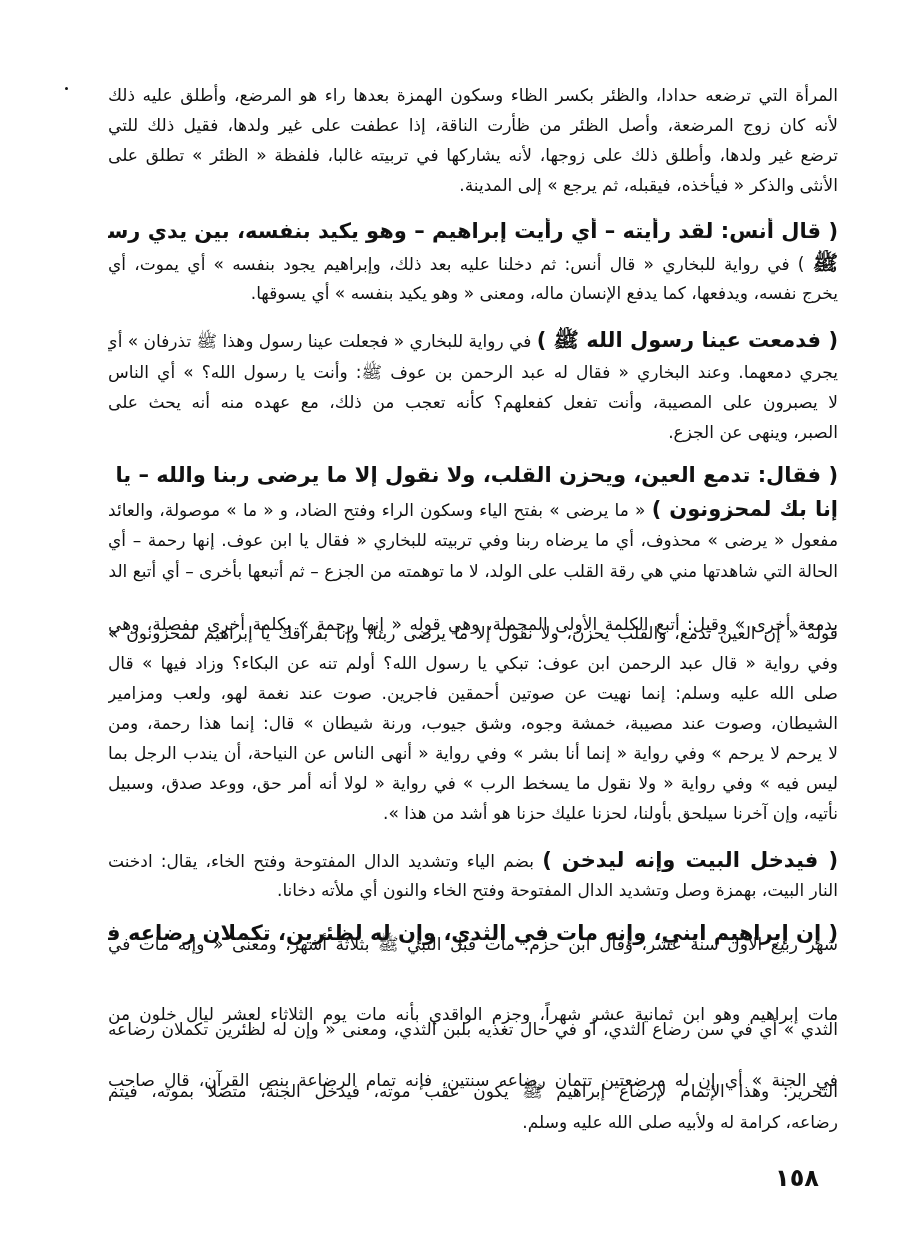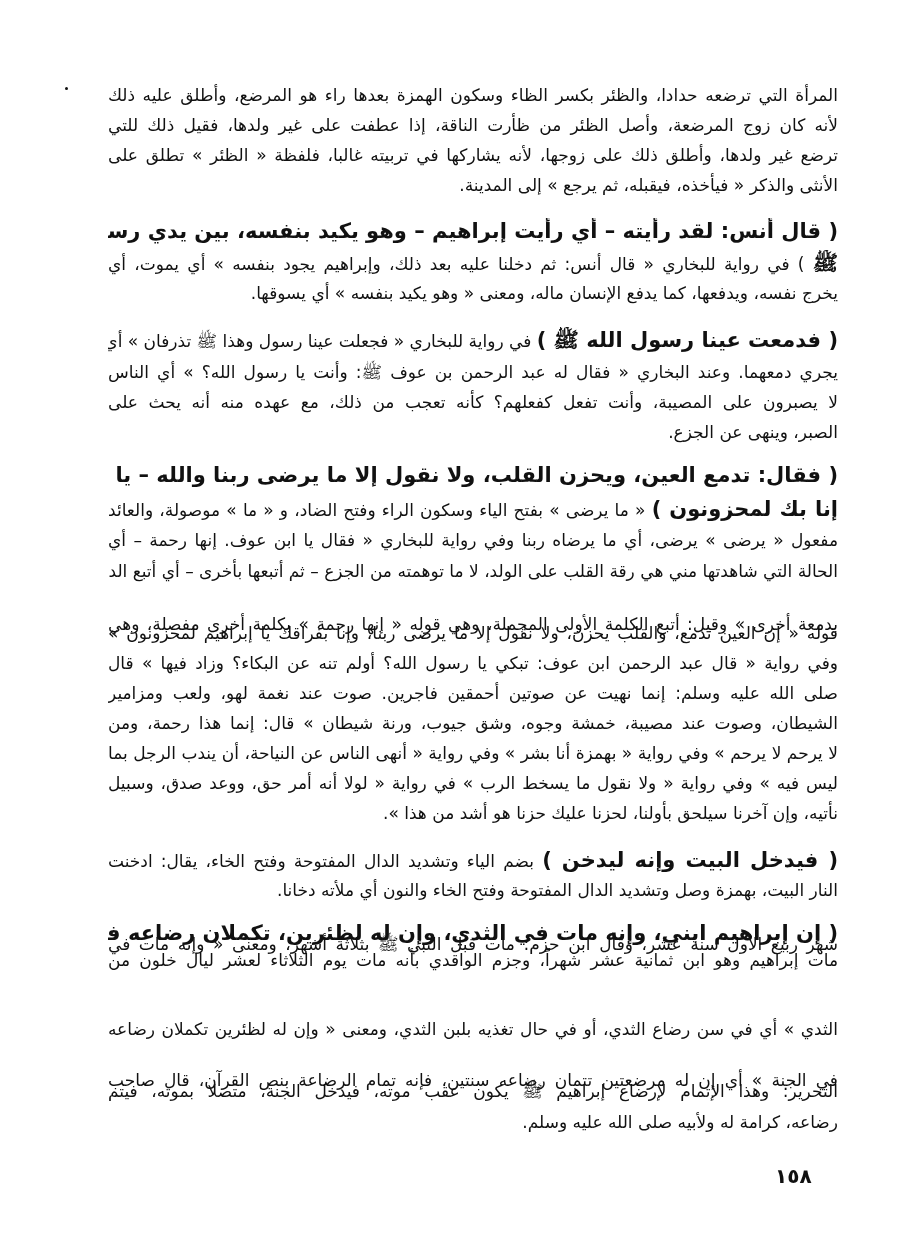--- a/index.html
+++ b/index.html
@@ -5,21 +5,21 @@
   html, body { margin: 0; padding: 0; background: #ffffff; }
   body { width: 911px; height: 1255px; position: relative; overflow: hidden;
          font-family: "DejaVu Sans", sans-serif; color: #111; }
   .page { position: absolute; left: 108px; top: 82px; width: 730px; direction: rtl; text-align: justify; }
   .line { position: absolute; right: 0; width: 730px; font-size: 17px; line-height: 26px; white-space: nowrap;
           direction: rtl; text-align-last: justify; text-align: justify; overflow: hidden; }
   .line.last { text-align-last: right; }
   .head { font-weight: bold; font-size: 21px; }
   .b { font-weight: bold; font-size: 21px; }
   .dot { position: absolute; left: 65px; top: 87px; width: 3px; height: 3px; background: #111; border-radius: 50%; }
-  .pagenum { position: absolute; left: 775px; top: 1164px; font-size: 20px; font-weight: bold; direction: rtl; }
+  .pagenum { position: absolute; left: 775px; top: 1164px; font-size: 24px; font-weight: bold; direction: rtl; }
 </style>
 </head>
 <body>
 
 <div class="dot"></div>
 
 <div class="page">
   <div class="line" style="top:0px"><span>المرأة التي ترضعه حدادا، والظئر بكسر الظاء وسكون الهمزة بعدها راء هو المرضع، وأطلق عليه ذلك</span></div>
   <div class="line" style="top:30px"><span>لأنه كان زوج المرضعة، وأصل الظئر من ظأرت الناقة، إذا عطفت على غير ولدها، فقيل ذلك للتي</span></div>
   <div class="line" style="top:60px"><span>ترضع غير ولدها، وأطلق ذلك على زوجها، لأنه يشاركها في تربيته غالبا، فلفظة « الظئر » تطلق على</span></div>
@@ -29,36 +29,36 @@
   <div class="line" style="top:168px"><span class="b">ﷺ</span><span> ) في رواية للبخاري « قال أنس: ثم دخلنا عليه بعد ذلك، وإبراهيم يجود بنفسه » أي يموت، أي</span></div>
   <div class="line last" style="top:198px"><span>يخرج نفسه، ويدفعها، كما يدفع الإنسان ماله، ومعنى « وهو يكيد بنفسه » أي يسوقها.</span></div>
 
   <div class="line" style="top:245px"><span class="b">( فدمعت عينا رسول الله ﷺ )</span><span> في رواية للبخاري « فجعلت عينا رسول وهذا ﷺ تذرفان » أي</span></div>
   <div class="line" style="top:277px"><span>يجري دمعهما. وعند البخاري « فقال له عبد الرحمن بن عوف ﷺ: وأنت يا رسول الله؟ » أي الناس</span></div>
   <div class="line" style="top:307px"><span>لا يصبرون على المصيبة، وأنت تفعل كفعلهم؟ كأنه تعجب من ذلك، مع عهده منه أنه يحث على</span></div>
   <div class="line last" style="top:337px"><span>الصبر، وينهى عن الجزع.</span></div>
 
   <div class="line head" style="top:380px"><span>( فقال: تدمع العين، ويحزن القلب، ولا نقول إلا ما يرضى ربنا والله – يا إبراهيم –</span></div>
   <div class="line" style="top:414px"><span class="b">إنا بك لمحزونون )</span><span> « ما يرضى » بفتح الياء وسكون الراء وفتح الضاد، و « ما » موصولة، والعائد</span></div>
-  <div class="line" style="top:445px"><span>مفعول « يرضى » يرضى، أي ما يرضاه ربنا وفي رواية للبخاري « فقال يا ابن عوف. إنها رحمة – أي</span></div>
+  <div class="line" style="top:445px"><span>مفعول « يرضى » محذوف، أي ما يرضاه ربنا وفي تربيته للبخاري « فقال يا ابن عوف. إنها رحمة – أي</span></div>
   <div class="line" style="top:476px"><span>الحالة التي شاهدتها مني هي رقة القلب على الولد، لا ما توهمته من الجزع – ثم أتبعها بأخرى – أي أتبع الدمعة الأولى</span></div>
   <div class="line" style="top:529px"><span>بدمعة أخرى » وقيل: أتبع الكلمة الأولى المجملة، وهي قوله « إنها رحمة » بكلمة أخرى مفصلة، وهي</span></div>
   <div class="line" style="top:538px"><span>قوله « إن العين تدمع، والقلب يحزن، ولا نقول إلا ما يرضى ربنا، وإنا بفراقك يا إبراهيم لمحزونون »</span></div>
   <div class="line" style="top:568px"><span>وفي رواية « قال عبد الرحمن ابن عوف: تبكي يا رسول الله؟ أولم تنه عن البكاء؟ وزاد فيها » قال</span></div>
   <div class="line" style="top:598px"><span>صلى الله عليه وسلم: إنما نهيت عن صوتين أحمقين فاجرين. صوت عند نغمة لهو، ولعب ومزامير</span></div>
   <div class="line" style="top:628px"><span>الشيطان، وصوت عند مصيبة، خمشة وجوه، وشق جيوب، ورنة شيطان » قال: إنما هذا رحمة، ومن</span></div>
-  <div class="line" style="top:658px"><span>لا يرحم لا يرحم » وفي رواية « بهمزة أنا بشر » وفي رواية « أنهى الناس عن النياحة، أن يندب الرجل بما</span></div>
+  <div class="line" style="top:658px"><span>لا يرحم لا يرحم » وفي رواية « إنما أنا بشر » وفي رواية « أنهى الناس عن النياحة، أن يندب الرجل بما</span></div>
   <div class="line" style="top:688px"><span>ليس فيه » وفي رواية « ولا نقول ما يسخط الرب » في رواية « لولا أنه أمر حق، ووعد صدق، وسبيل</span></div>
   <div class="line last" style="top:718px"><span>نأتيه، وإن آخرنا سيلحق بأولنا، لحزنا عليك حزنا هو أشد من هذا ».</span></div>
 
   <div class="line" style="top:765px"><span class="b">( فيدخل البيت وإنه ليدخن )</span><span> بضم الياء وتشديد الدال المفتوحة وفتح الخاء، يقال: ادخنت</span></div>
   <div class="line last" style="top:795px"><span>النار البيت، بهمزة وصل وتشديد الدال المفتوحة وفتح الخاء والنون أي ملأته دخانا.</span></div>
 
   <div class="line head" style="top:838px"><span>( إن إبراهيم ابني، وإنه مات في الثدي، وإن له لظئرين، تكملان رضاعه في الجنة )</span></div>
-  <div class="line" style="top:865px"><span>مات إبراهيم وهو ابن ثمانية عشر شهراً، وجزم الواقدي بأنه مات يوم الثلاثاء لعشر ليال خلون من</span></div>
+  <div class="line" style="top:919px"><span>مات إبراهيم وهو ابن ثمانية عشر شهراً، وجزم الواقدي بأنه مات يوم الثلاثاء لعشر ليال خلون من</span></div>
   <div class="line" style="top:849px"><span>شهر ربيع الأول سنة عشر، وقال ابن حزم: مات قبل النبي ﷺ بثلاثة أشهر، ومعنى « وإنه مات في</span></div>
   <div class="line" style="top:934px"><span>الثدي » أي في سن رضاع الثدي، أو في حال تغذيه بلبن الثدي، ومعنى « وإن له لظئرين تكملان رضاعه</span></div>
   <div class="line" style="top:985px"><span>في الجنة » أي إن له مرضعتين تتمان رضاعه سنتين، فإنه تمام الرضاعة بنص القرآن، قال صاحب</span></div>
   <div class="line" style="top:996px"><span>التحرير: وهذا الإتمام لإرضاع إبراهيم ﷺ يكون عقب موته، فيدخل الجنة، متصلا بموته، فيتم</span></div>
   <div class="line last" style="top:1027px"><span>رضاعه، كرامة له ولأبيه صلى الله عليه وسلم.</span></div>
 </div>
 
 <div class="pagenum">١٥٨</div>
 
 </body></html>

